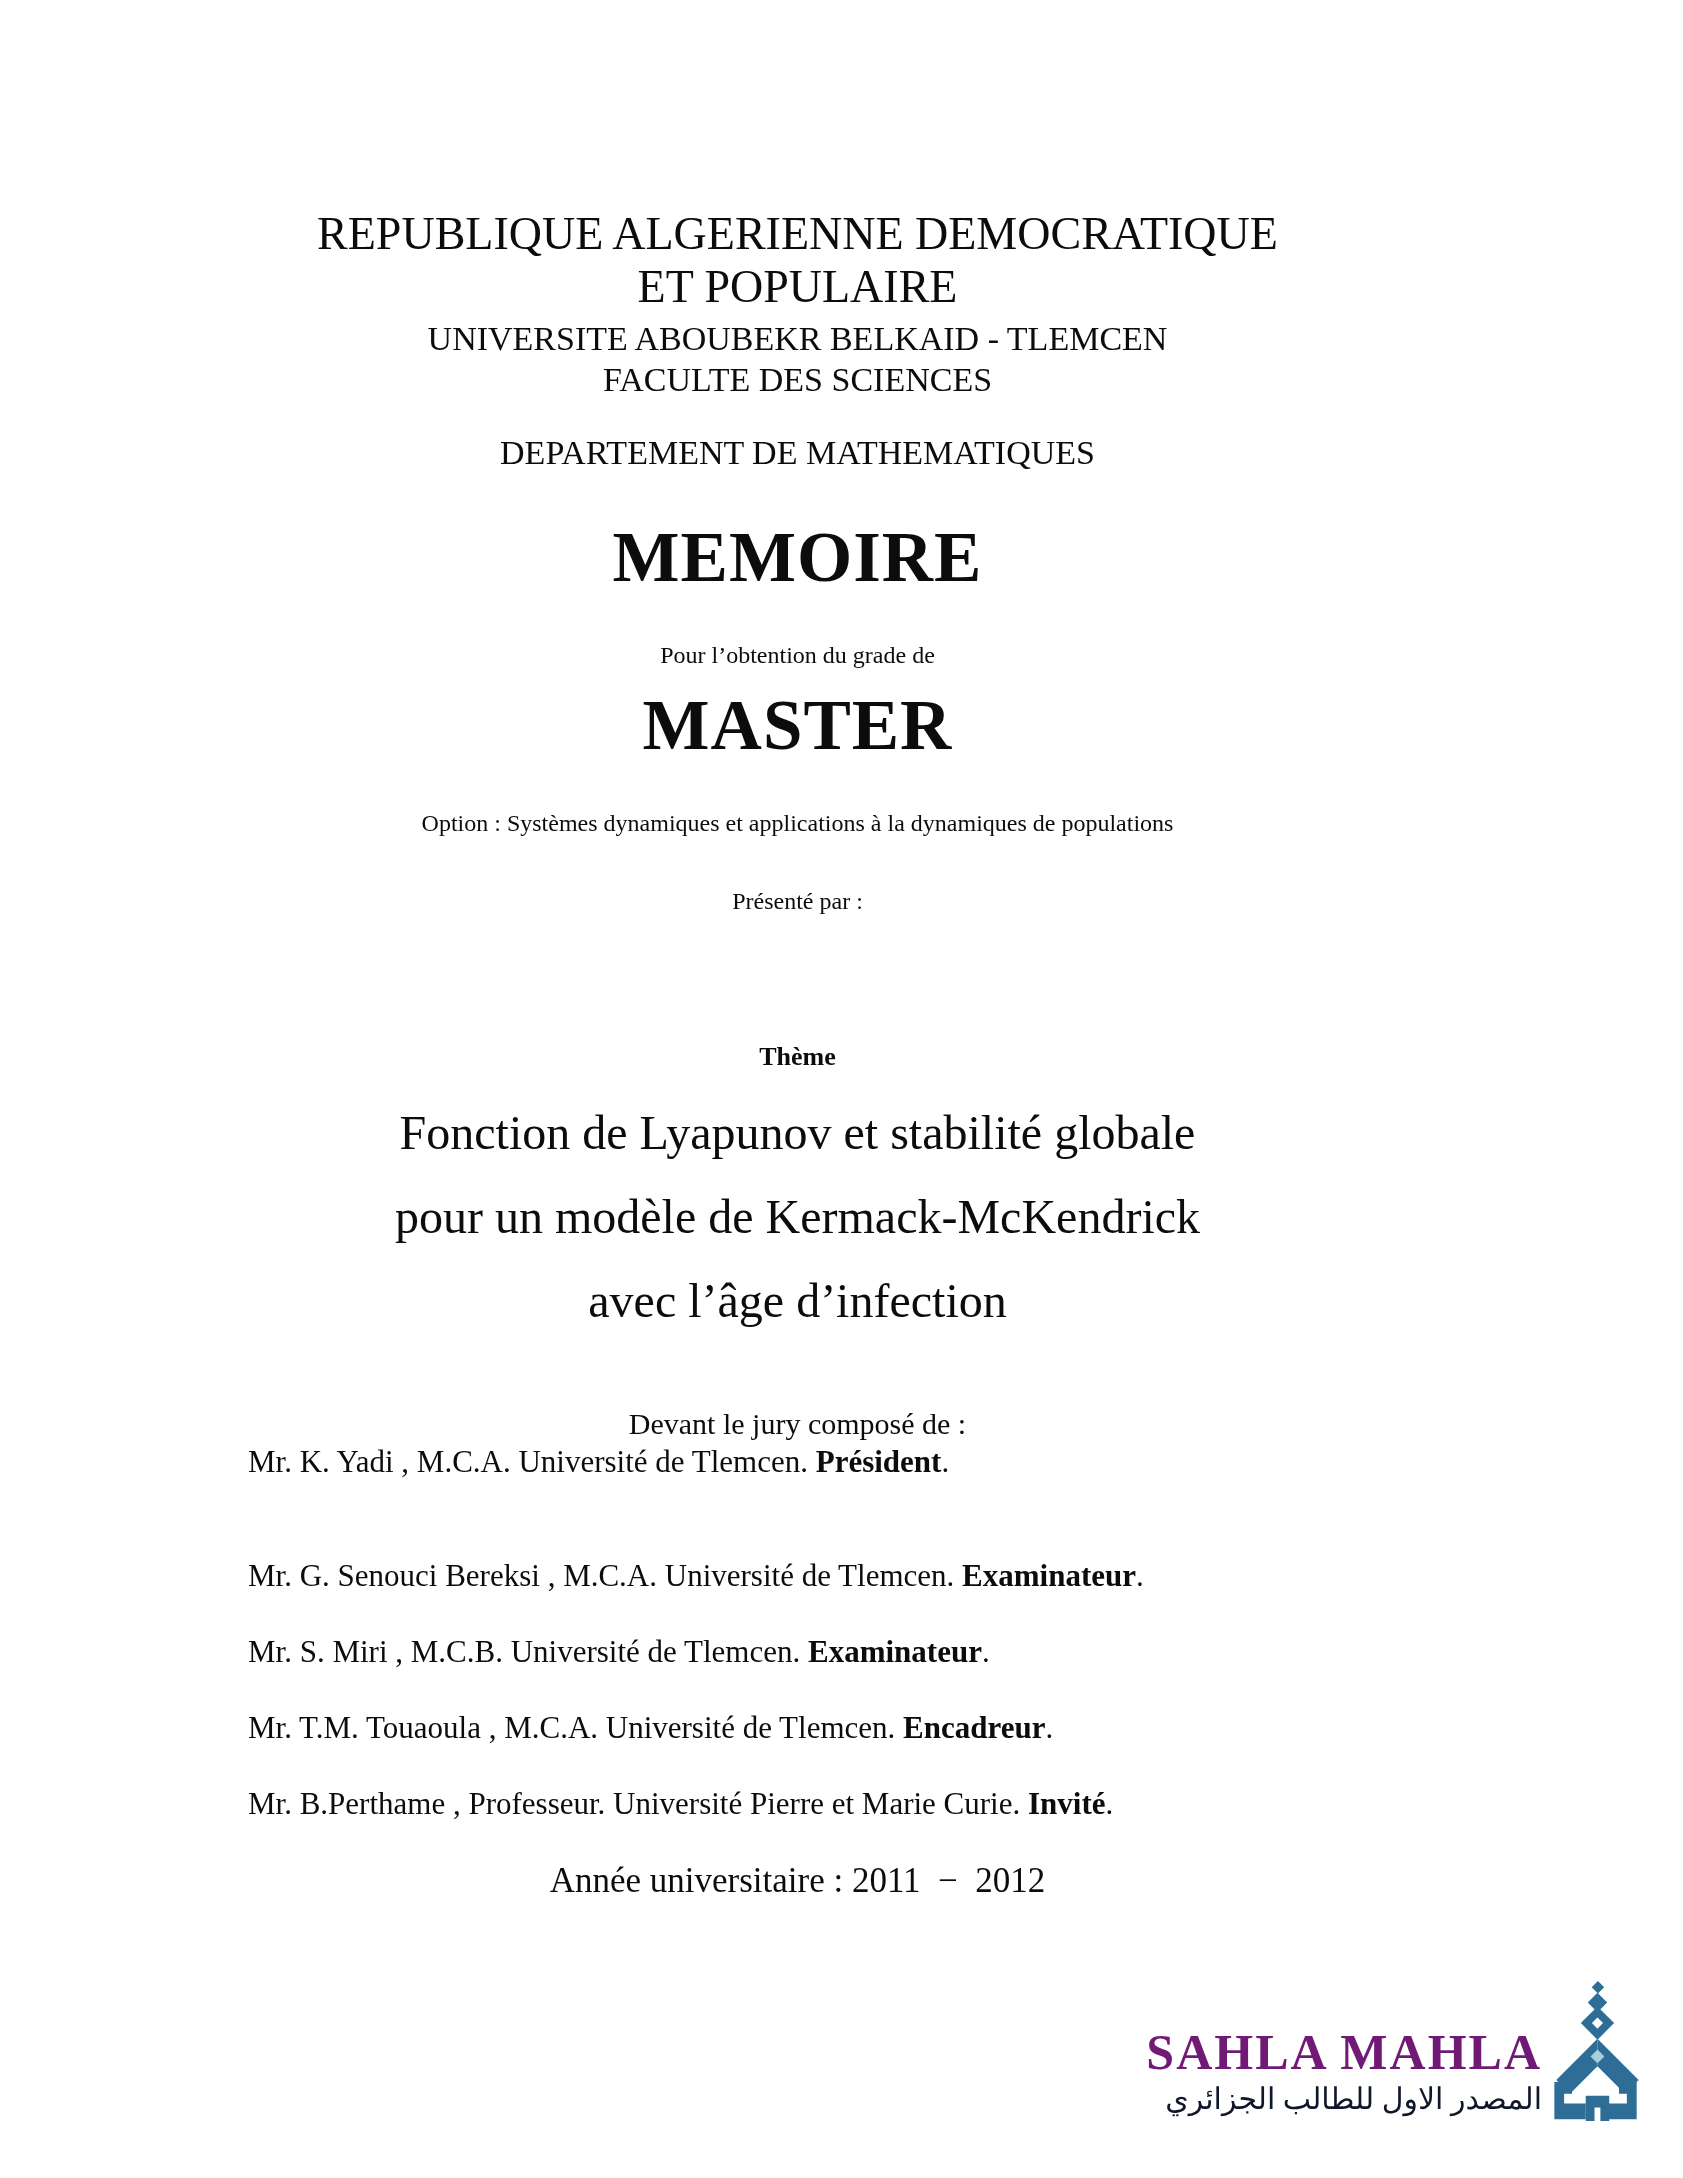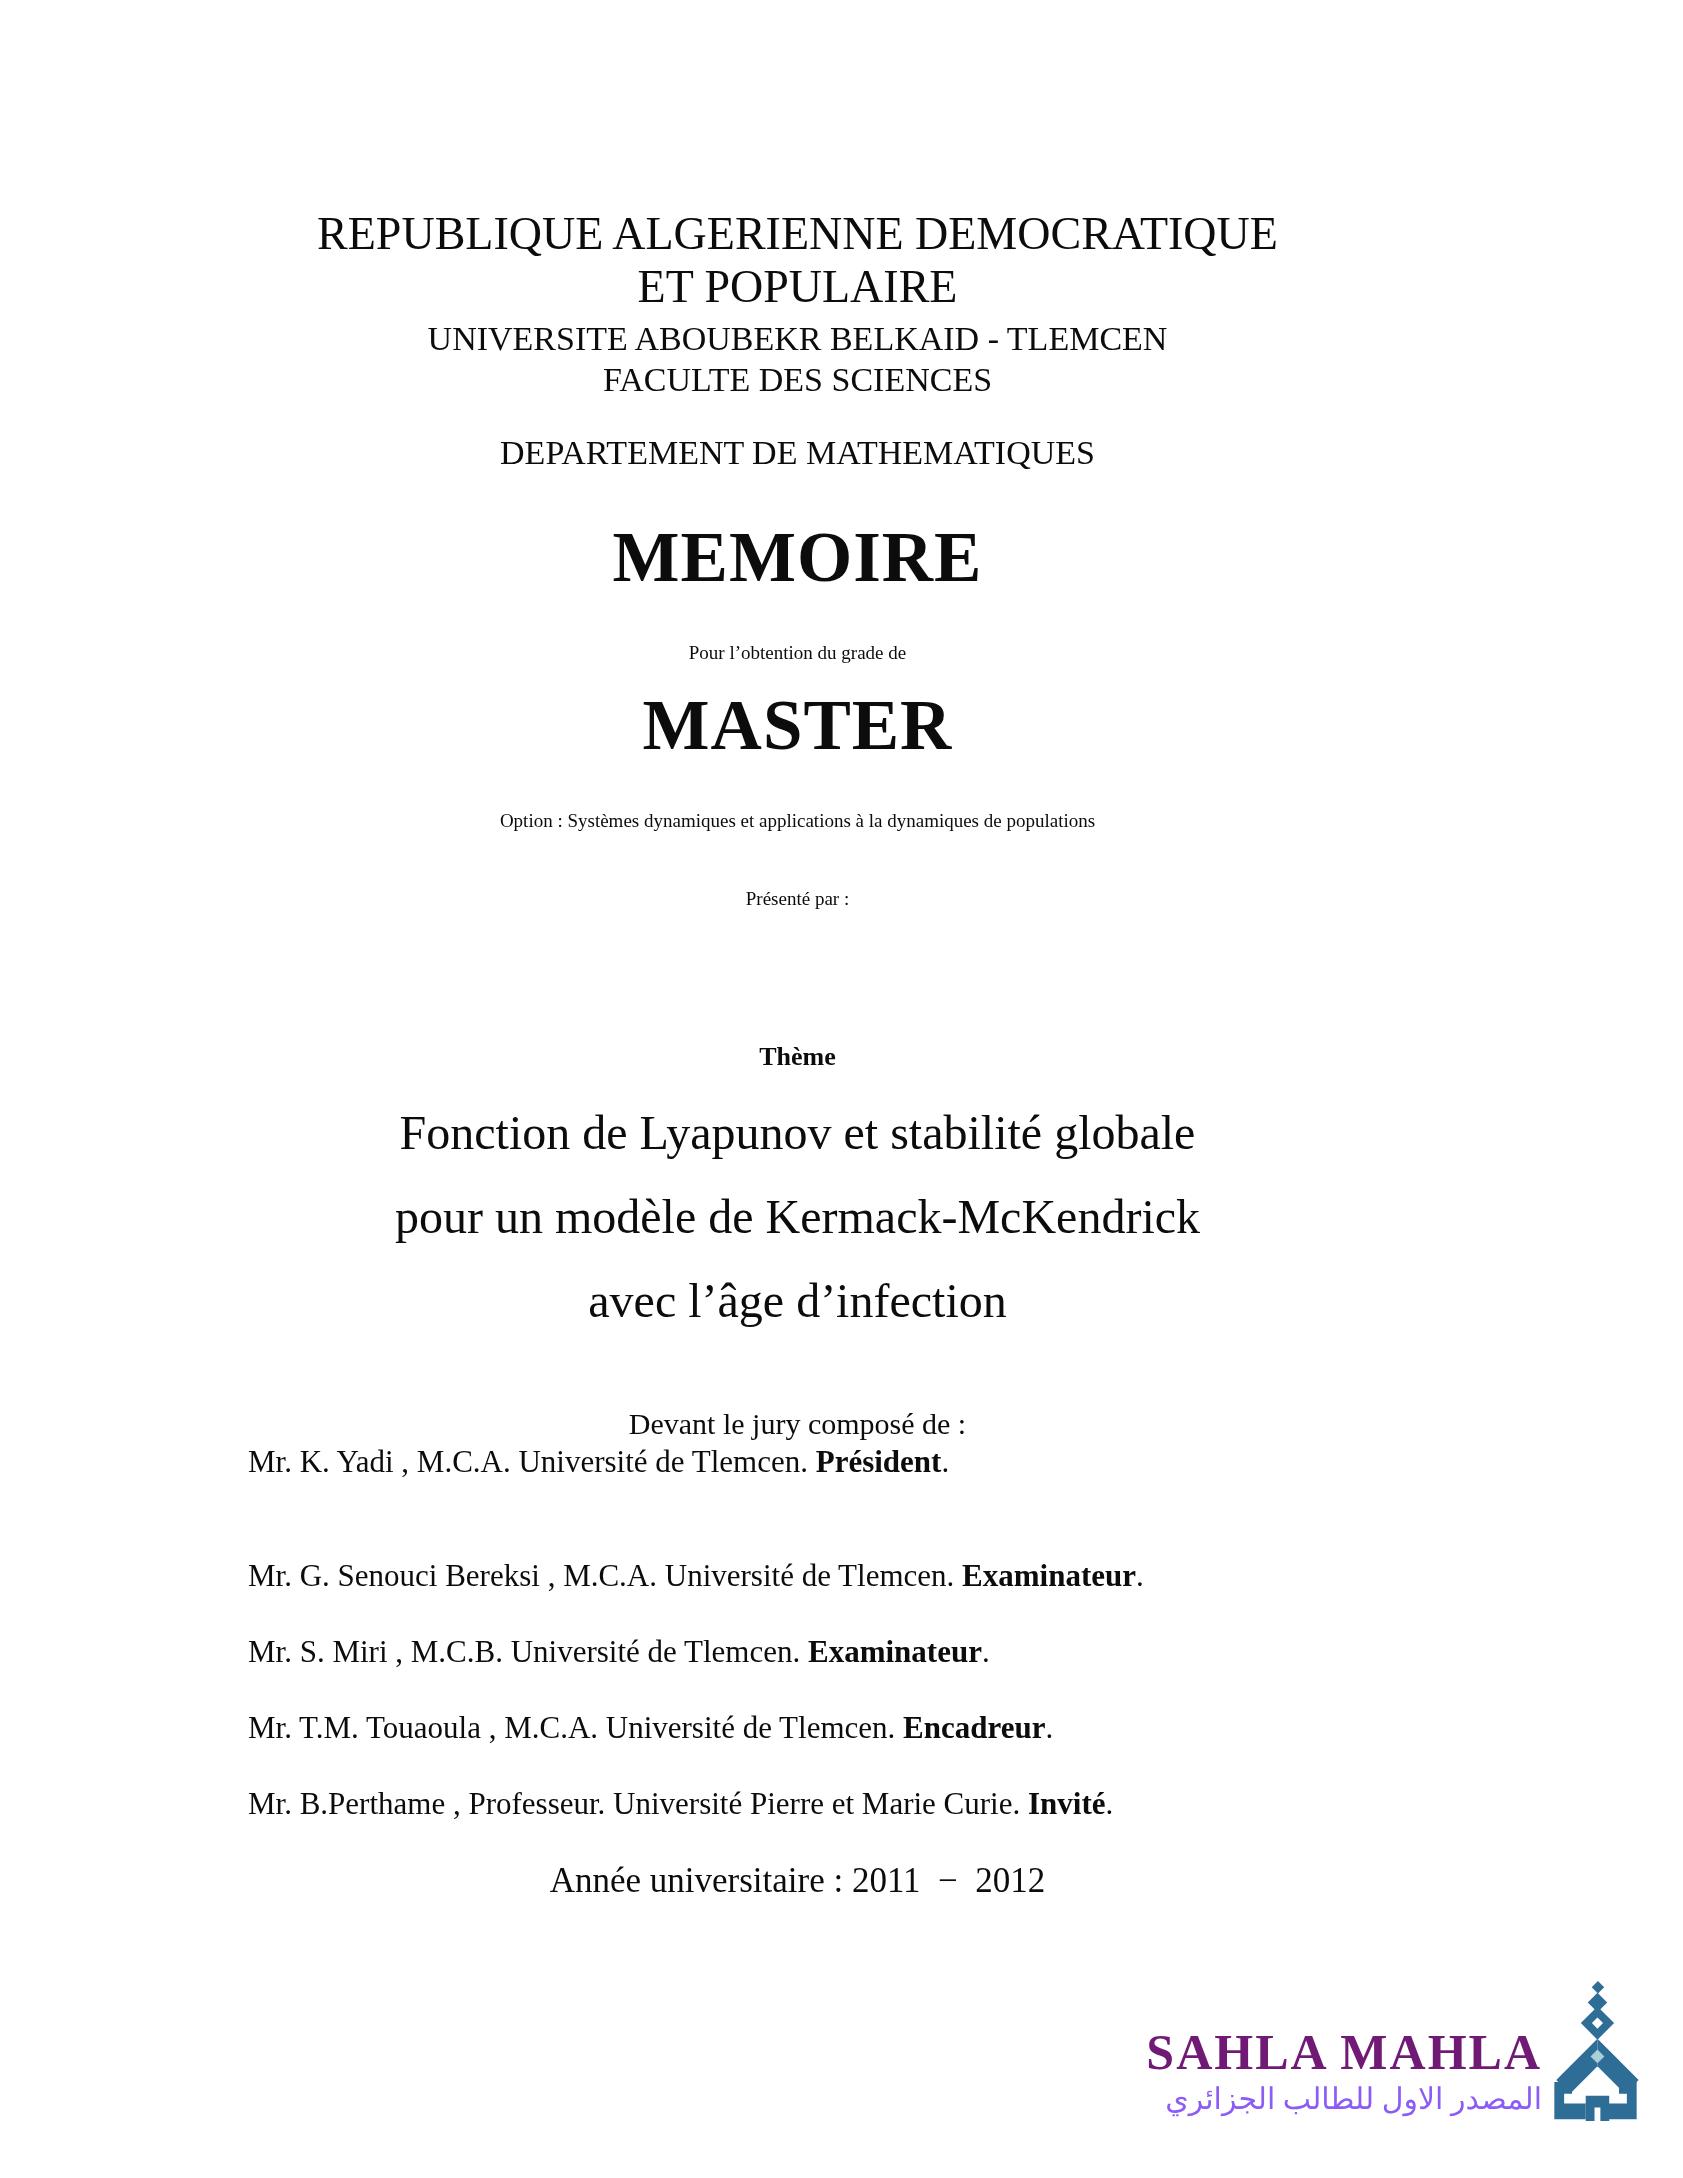--- a/index.html
+++ b/index.html
@@ -20,21 +20,21 @@
     position: absolute;
     left: 228px;
     width: 1139px;
     text-align: center;
     line-height: 1.15;
     white-space: nowrap;
   }
   .caps-lg   { font-size: 46px; }
   .caps-md   { font-size: 34px; }
   .huge-bold { font-size: 71px; font-weight: bold; letter-spacing: 1px; }
-  .body-md   { font-size: 19px; }
+  .body-md   { font-size: 24px; }
   .author    { font-family: "Liberation Sans", sans-serif; font-size: 33px; }
   .theme     { font-size: 26px; font-weight: bold; }
   .title-ln  { font-size: 48px; }
   .jury-intro{ font-size: 30px; }
   .jury-row  {
     position: absolute;
     left: 248px;
     width: 1287px;
     text-align: left;
     font-size: 31px;
@@ -124,21 +124,21 @@
     <div class="jury-row" style="top: 1786px;">
       <span>Mr. B.Perthame , Professeur. Université Pierre et Marie Curie. </span><span class="jury-role">Invité</span><span>.</span>
     </div>
   </div>
 
   <div class="col annee" style="top: 1861px;">Année universitaire : 2011&nbsp;&nbsp;−&nbsp;&nbsp;2012</div>
 
   <div class="logo">
     <div class="logo-text">
       <div class="brand-name" style="color: #701a75;">SAHLA MAHLA</div>
-      <div class="brand-tagline" dir="rtl" style="color: #8b5cf6;">المصدر الاول للطالب الجزائري</div>
+      <div class="brand-tagline" dir="rtl" style="color: #0f172a;">المصدر الاول للطالب الجزائري</div>
     </div>
     <div class="brand-icon-box">
       <svg viewBox="0 0 100 150" width="99" height="147" aria-hidden="true">
 
         <rect class="ink" x="48" y="3" width="9" height="9" transform="rotate(45 52.5 7.5)" fill="#2e6d96"></rect>
         <rect class="ink" x="45" y="16" width="14" height="14" transform="rotate(45 52 23)" fill="#2e6d96"></rect>
         <rect class="ink" x="40" y="32" width="24" height="24" transform="rotate(45 52 44)" fill="#2e6d96"></rect>
         <rect x="48" y="40" width="8" height="8" transform="rotate(45 52 44)" fill="#ffffff"></rect>
 
         <polygon class="ink" points="52,60 10,102 24,116 52,88" fill="#2e6d96"></polygon>

